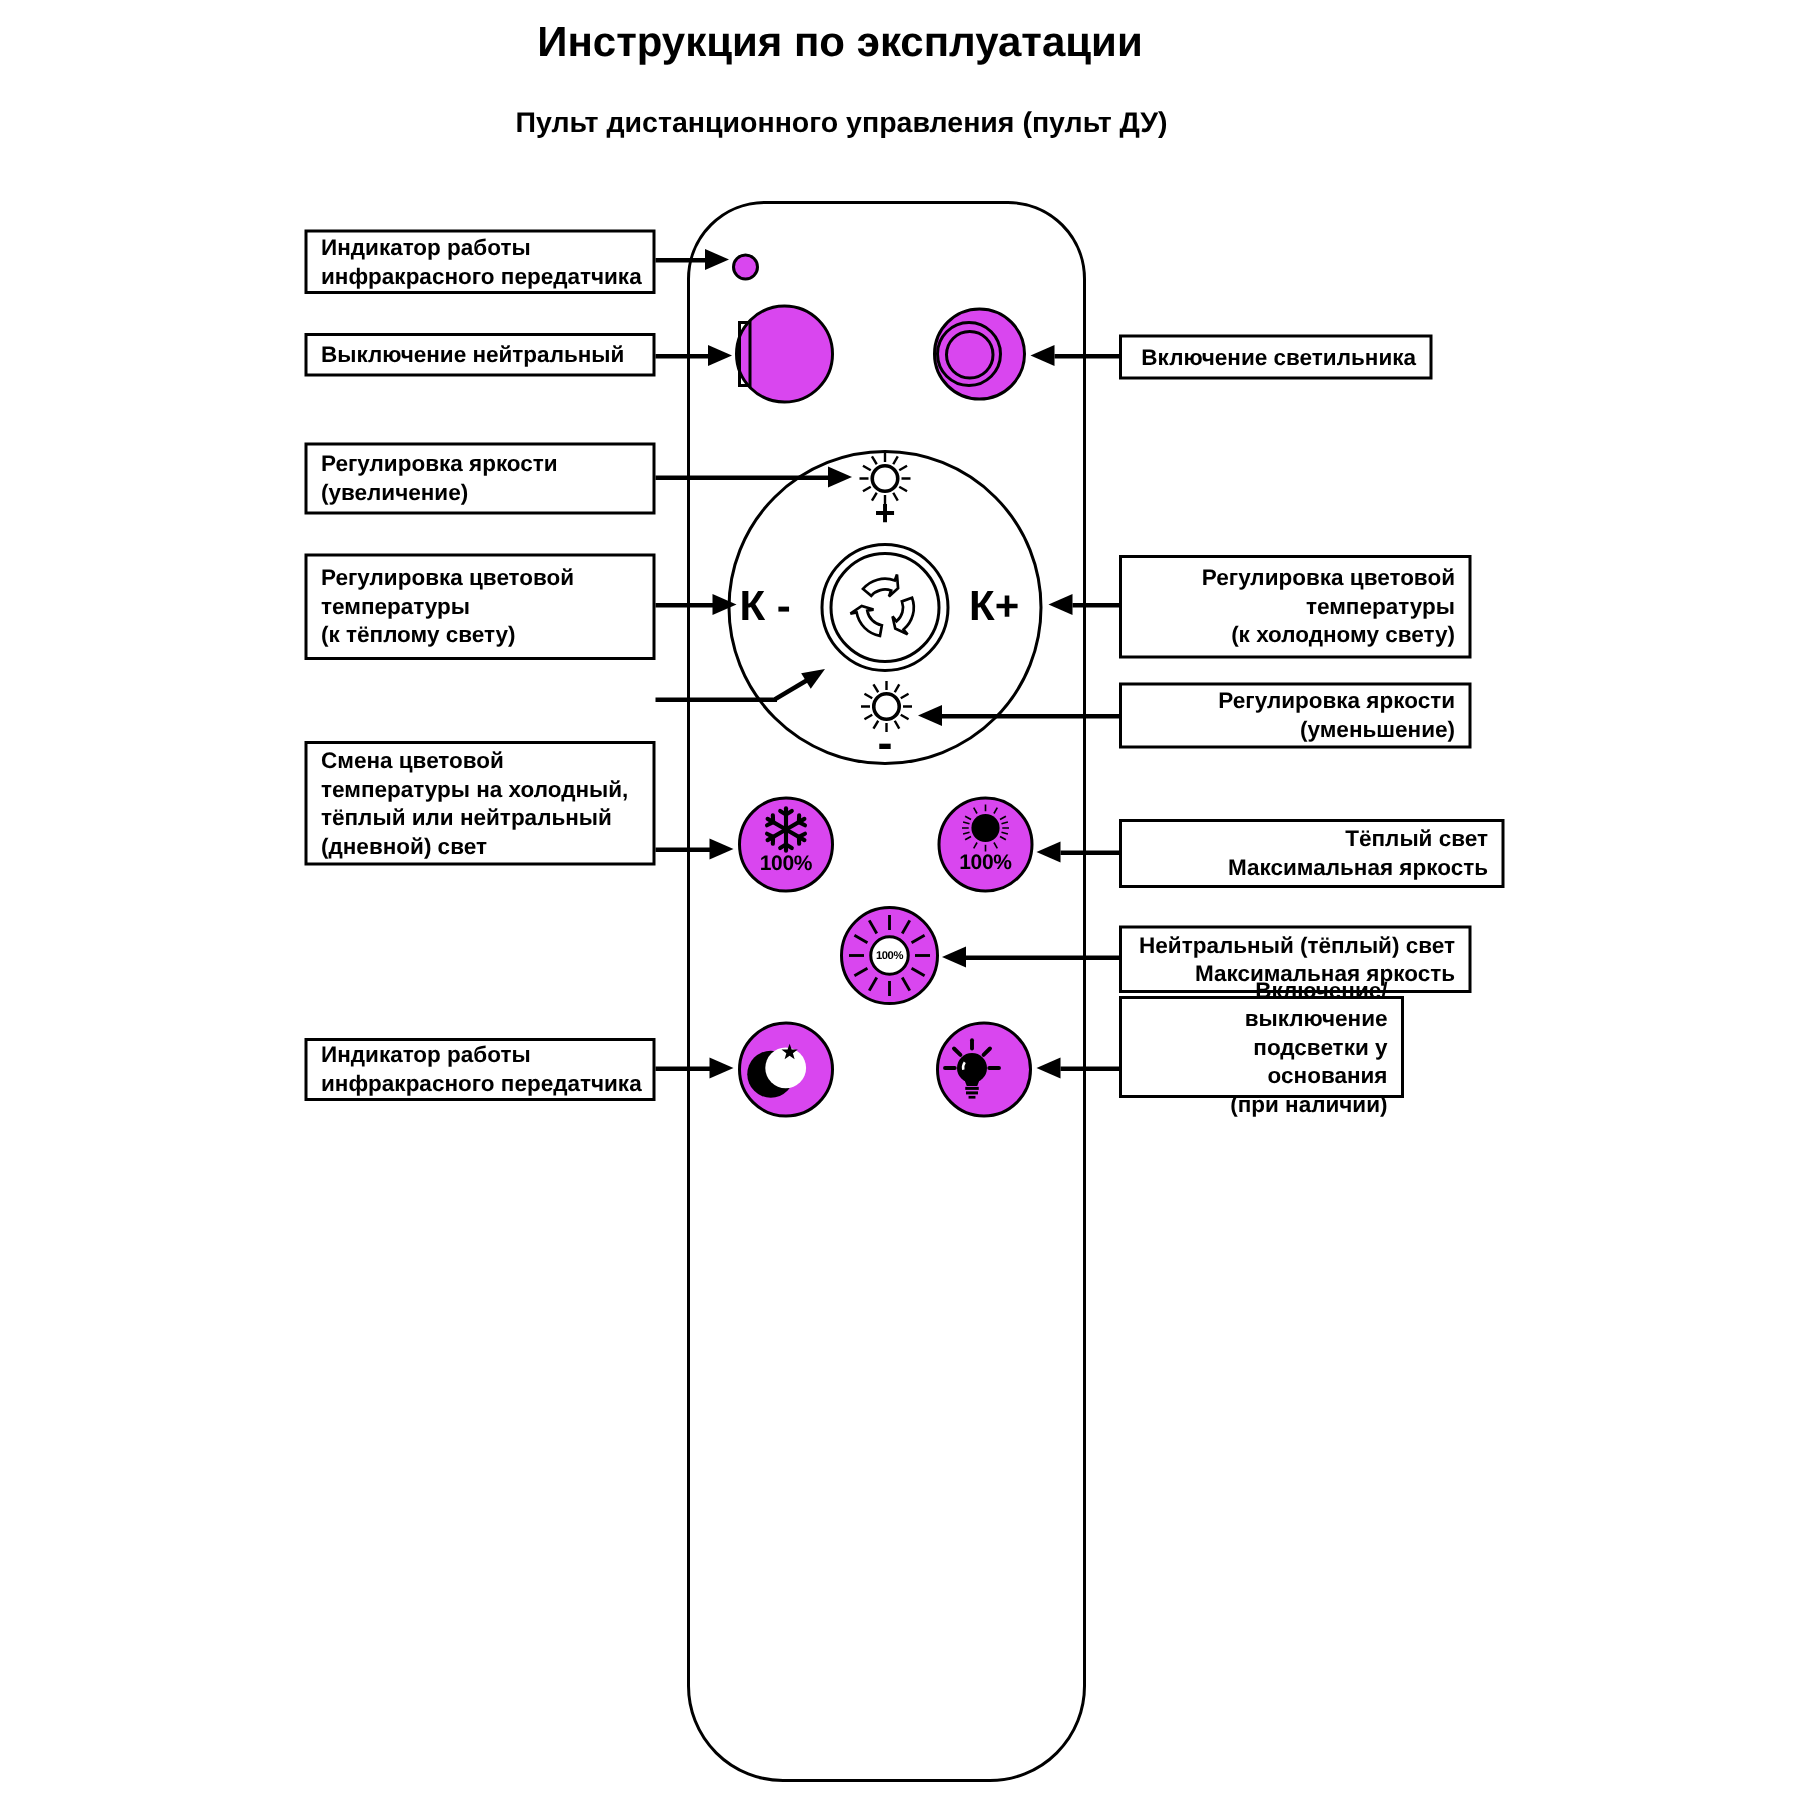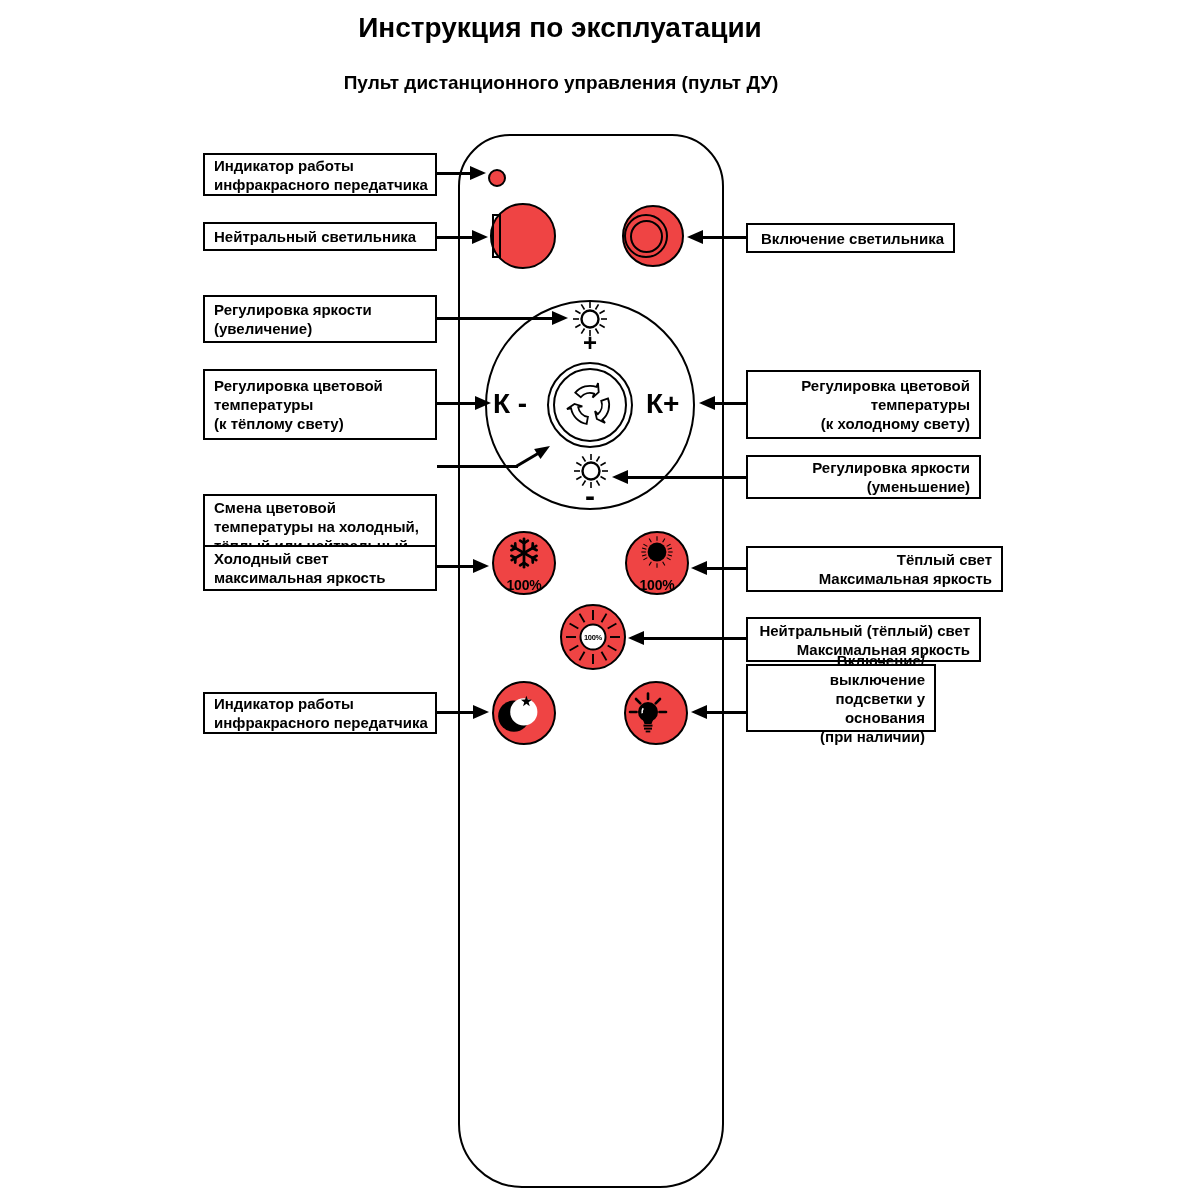--- a/index.html
+++ b/index.html
@@ -10,22 +10,22 @@
            font-size:28px; font-weight:bold; }
   .subtitle { position:absolute; left:0; top:72px; width:1122px; text-align:center;
               font-size:19px; font-weight:bold; }
   .box { position:absolute; border:2px solid #000; background:#fff; display:flex;
          align-items:center; font-weight:bold; font-size:15px; line-height:19px; z-index:4; }
   .box span { white-space:pre-line; width:100%; }
   .bl { padding:3px 6px 3px 9px; text-align:left; }
   .br { padding:3px 9px 3px 6px; text-align:right; justify-content:flex-end; }
   .remote { position:absolute; left:458px; top:134px; width:266px; height:1054px;
             border:2px solid #000; border-radius:52px 52px 64px 64px; background:#fff; z-index:1; }
-  .circ { position:absolute; border:2.5px solid #000; border-radius:50%; background:#ef4444;
-          display:flex; align-items:center; justify-content:space-between; z-index:3; }
+  .circ { position:absolute; border:2.5px solid #000; border-radius:50%; background:#d946ef;
+          display:flex; align-items:center; justify-content:flex-start; z-index:3; }
   .dial { position:absolute; left:485px; top:300px; width:210px; height:210px;
           border:2px solid #000; border-radius:50%; background:#fff; z-index:2; }
   .ring-outer { position:absolute; left:547px; top:362px; width:86px; height:86px;
           border:2.5px solid #000; border-radius:50%; display:flex; align-items:center; justify-content:center; z-index:3; background:#fff;}
   .ring-inner { width:74px; height:74px; border:2px solid #000; border-radius:50%;
           display:flex; align-items:center; justify-content:center; }
   .ktxt { position:absolute; font-size:28px; font-weight:bold; z-index:3; }
   .sign { position:absolute; width:24px; text-align:center; font-weight:bold; z-index:3; }
   .pct { font-size:14px; font-weight:bold; letter-spacing:-0.2px; margin-top:-3px; }
   .ln { position:absolute; height:3px; background:#000; z-index:6; }
@@ -203,41 +203,37 @@
       <rect x="19.7" y="39.6" width="4.6" height="1.8" fill="#000"></rect>
       <path d="M17.2 17.2 A 6.2 6.2 0 0 0 16.2 22.2" stroke="#fff" stroke-width="1.6" fill="none"></path>
     </svg>
   </div>
 
   <div class="box bl" style="left:203px;top:153px;width:234px;height:43px;">
       <span>Индикатор работы
 инфракрасного передатчика</span>
     </div>
   <div class="box bl" style="left:203px;top:222px;width:234px;height:29px;">
-      <span>Нейтральный светильника</span>
+      <span>Выключение нейтральный</span>
     </div>
   <div class="box bl" style="left:203px;top:295px;width:234px;height:48px;">
       <span>Регулировка яркости
 (увеличение)</span>
     </div>
   <div class="box bl" style="left:203px;top:369px;width:234px;height:71px;">
       <span>Регулировка цветовой
 температуры
 (к тёплому свету)</span>
     </div>
   <div class="box bl" style="left:203px;top:449px;width:234px;height:83px;margin-top:45px;">
       <span>Смена цветовой
 температуры на холодный,
 тёплый или нейтральный
 (дневной) свет</span>
     </div>
-  <div class="box bl" style="left:203px;top:545px;width:234px;height:46px;">
-      <span>Холодный свет
-максимальная яркость</span>
-    </div>
   <div class="box bl" style="left:203px;top:692px;width:234px;height:42px;">
       <span>Индикатор работы
 инфракрасного передатчика</span>
     </div>
 
   <div class="box br" style="left:746px;top:223px;width:209px;height:30px;">
       <span>Включение светильника</span>
     </div>
   <div class="box br" style="left:746px;top:370px;width:235px;height:69px;">
       <span>Регулировка цветовой

